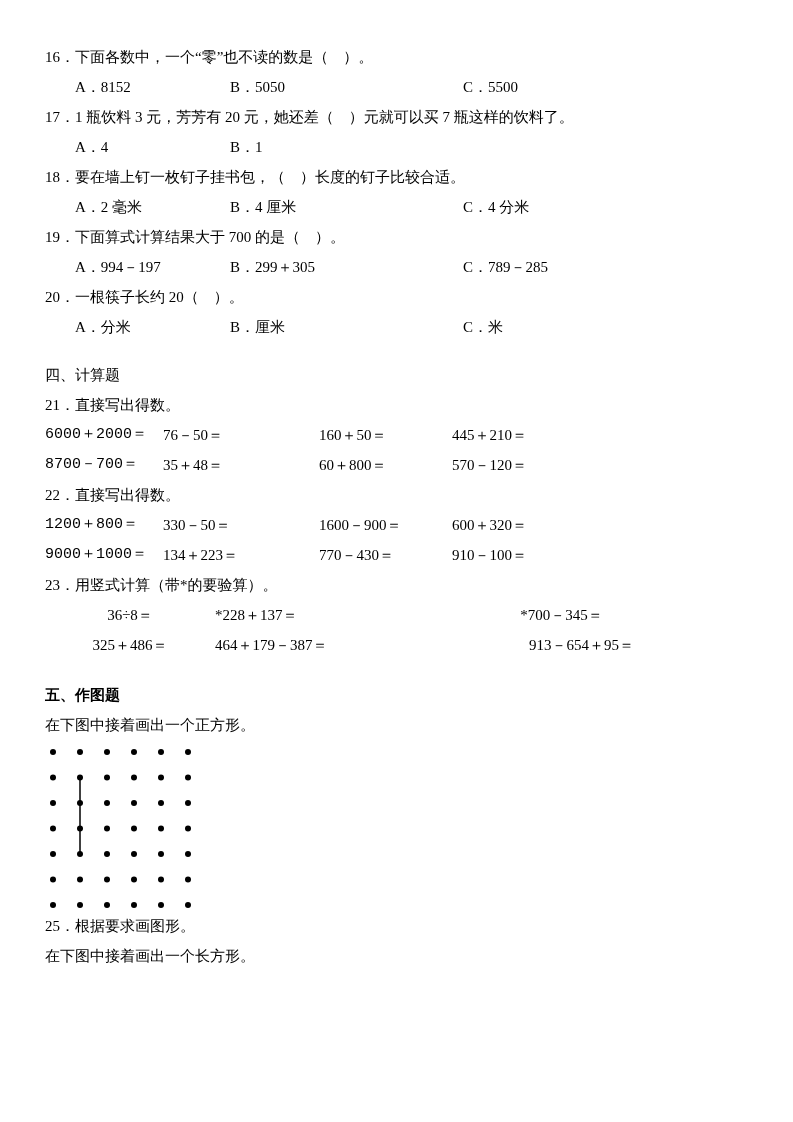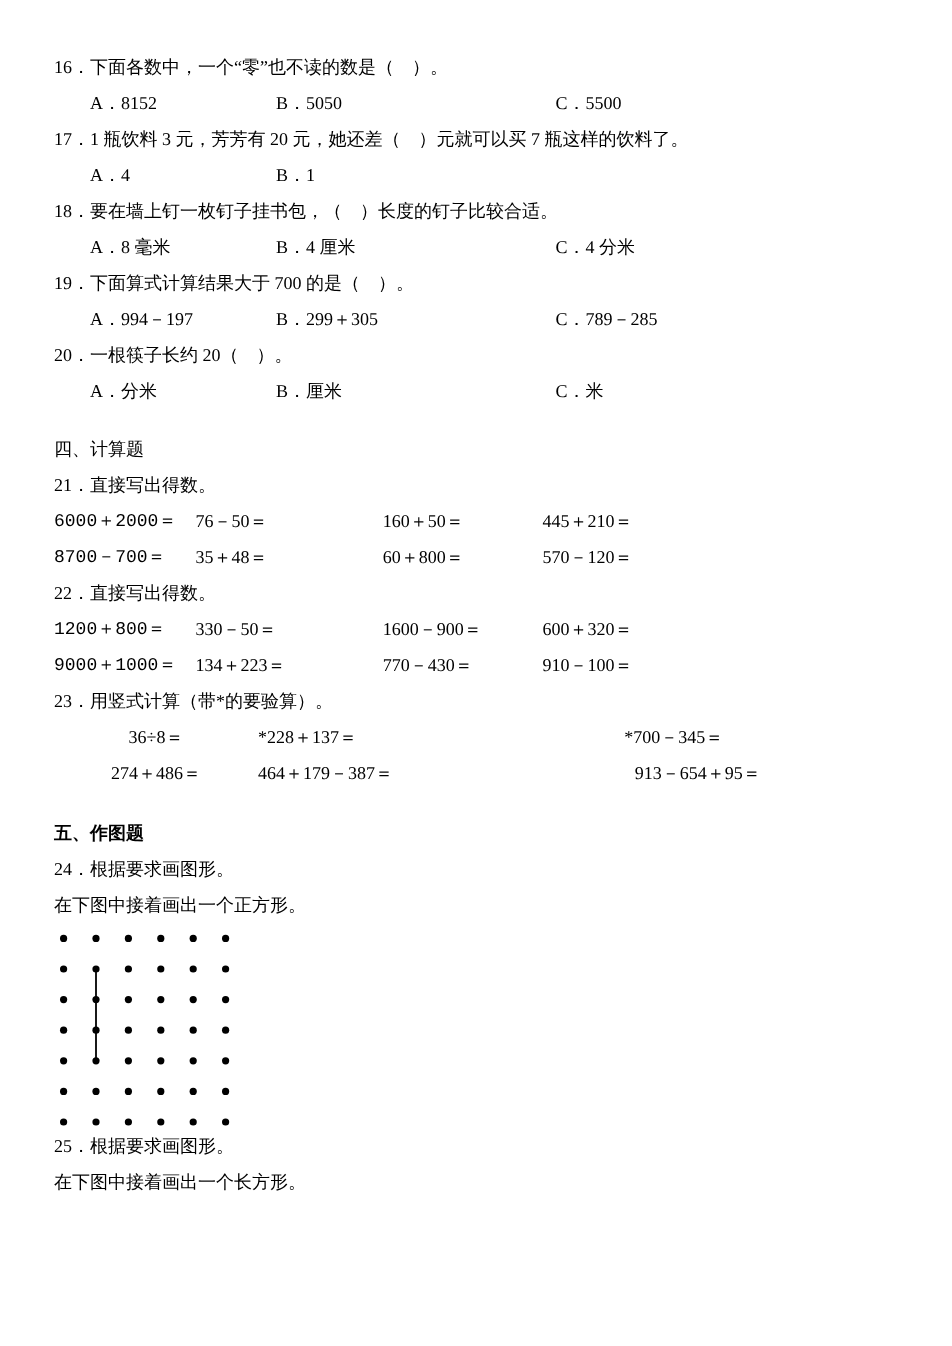--- a/index.html
+++ b/index.html
@@ -73,21 +73,21 @@
     <div class="line"><span>17．</span><span>1 瓶饮料 3 元，芳芳有 20 元，她还差（　）元就可以买 7 瓶这样的饮料了。</span></div>
     <div class="line opts">
       <span class="opt-a">A．4</span>
       <span class="opt-b">B．1</span>
     </div>
   </div>
 
   <div class="q">
     <div class="line"><span>18．</span><span>要在墙上钉一枚钉子挂书包，（　）长度的钉子比较合适。</span></div>
     <div class="line opts">
-      <span class="opt-a">A．8 毫米</span>
+      <span class="opt-a">A．2 毫米</span>
       <span class="opt-b">B．4 厘米</span>
       <span class="opt-c">C．4 分米</span>
     </div>
   </div>
 
   <div class="q">
     <div class="line"><span>19．</span><span>下面算式计算结果大于 700 的是（　）。</span></div>
     <div class="line opts">
       <span class="opt-a">A．994－197</span>
       <span class="opt-b">B．299＋305</span>
@@ -139,30 +139,29 @@
   </div>
 
   <div class="q">
     <div class="line">23．用竖式计算（带*的要验算）。</div>
     <div class="line calc3">
       <span class="c1">36÷8＝</span>
       <span class="c2">*228＋137＝</span>
       <span class="c3">*700－345＝</span>
     </div>
     <div class="line calc3 wide2">
-      <span class="c1">274＋486＝</span>
+      <span class="c1">325＋486＝</span>
       <span class="c2">464＋179－387＝</span>
       <span class="c3">913－654＋95＝</span>
     </div>
   </div>
 
   <div class="line sec-heading-2">五、作图题</div>
 
   <div class="q">
-    <div class="line">24．根据要求画图形。</div>
     <div class="line">在下图中接着画出一个正方形。</div>
     <div class="dot-grid-wrap">
       <svg width="147" height="165" viewBox="0 0 147 165" xmlns="http://www.w3.org/2000/svg">
           <circle cx="6" cy="6" r="3" fill="#000000"></circle>
           <circle cx="33" cy="6" r="3" fill="#000000"></circle>
           <circle cx="60" cy="6" r="3" fill="#000000"></circle>
           <circle cx="87" cy="6" r="3" fill="#000000"></circle>
           <circle cx="114" cy="6" r="3" fill="#000000"></circle>
           <circle cx="141" cy="6" r="3" fill="#000000"></circle>
           <circle cx="6" cy="31.5" r="3" fill="#000000"></circle>

